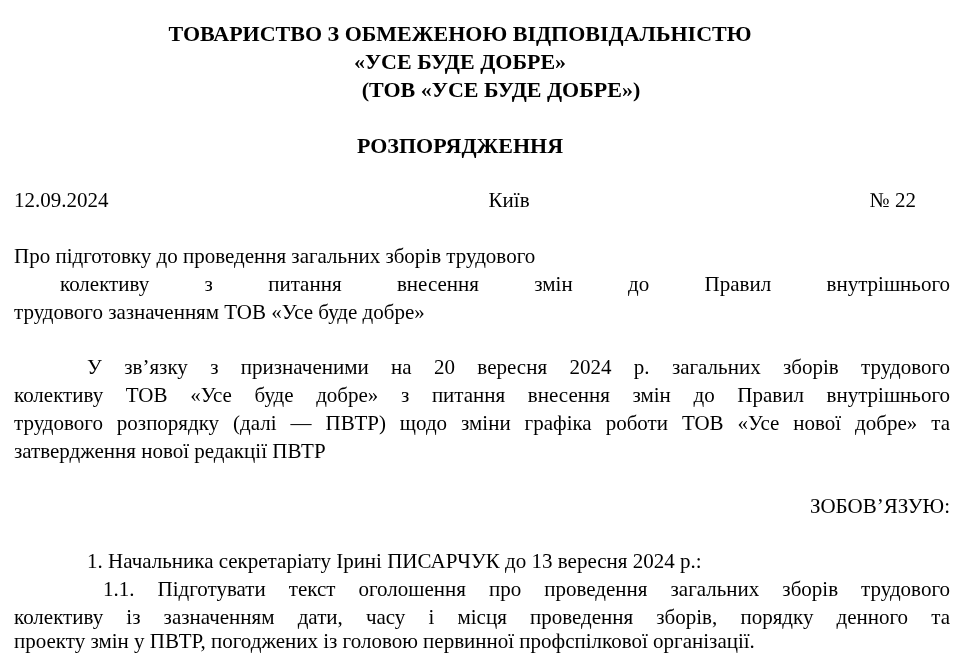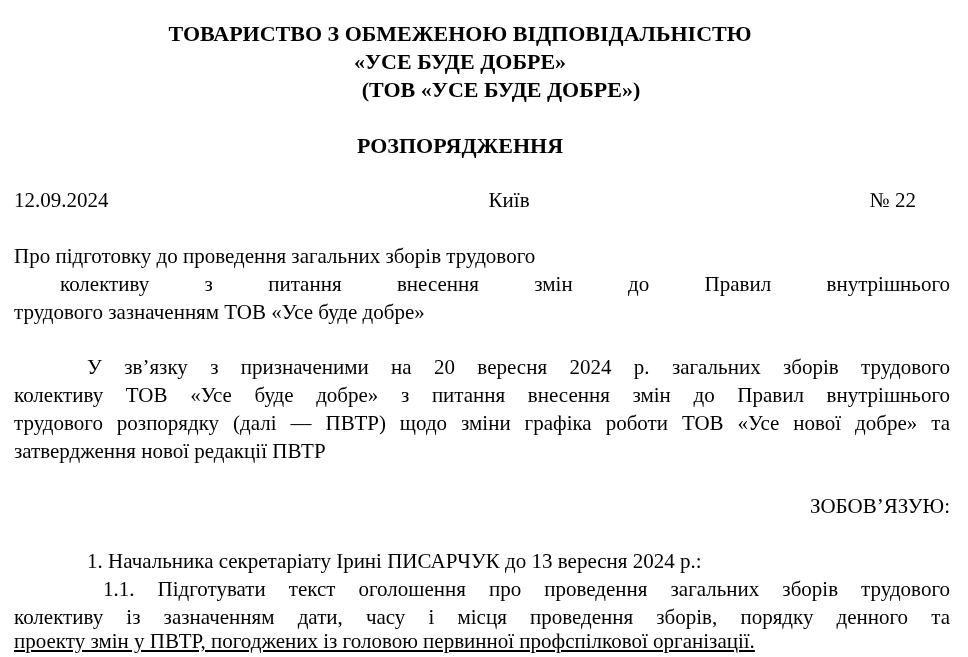--- a/index.html
+++ b/index.html
@@ -37,14 +37,14 @@
   <div class="line justify" style="top:354px; left:87px;">У зв’язку з призначеними на 20 вересня 2024 р. загальних зборів трудового</div>
   <div class="line justify" style="top:382px;">колективу ТОВ «Усе буде добре» з питання внесення змін до Правил внутрішнього</div>
   <div class="line justify" style="top:410px;">трудового розпорядку (далі — ПВТР) щодо зміни графіка роботи ТОВ «Усе нової добре» та</div>
   <div class="line" style="top:438px;">затвердження нової редакції ПВТР</div>
 
   <div class="line" style="top:493px;text-align:right;">ЗОБОВ’ЯЗУЮ:</div>
 
   <div class="line" style="top:548px; left:87px;">1. Начальника секретаріату Ірині ПИСАРЧУК до 13 вересня 2024 р.:</div>
   <div class="line justify" style="top:576px; left:87px;margin-left:16px;">1.1. Підготувати текст оголошення про проведення загальних зборів трудового</div>
   <div class="line justify" style="top:604px;">колективу із зазначенням дати, часу і місця проведення зборів, порядку денного та</div>
-  <div class="line" style="top:628px;text-decoration:underline;">проекту змін у ПВТР, погоджених із головою первинної профспілкової організації.</div>
+  <div class="line" style="top:628px;">проекту змін у ПВТР, погоджених із головою первинної профспілкової організації.</div>
 </div>
 
 </body></html>

